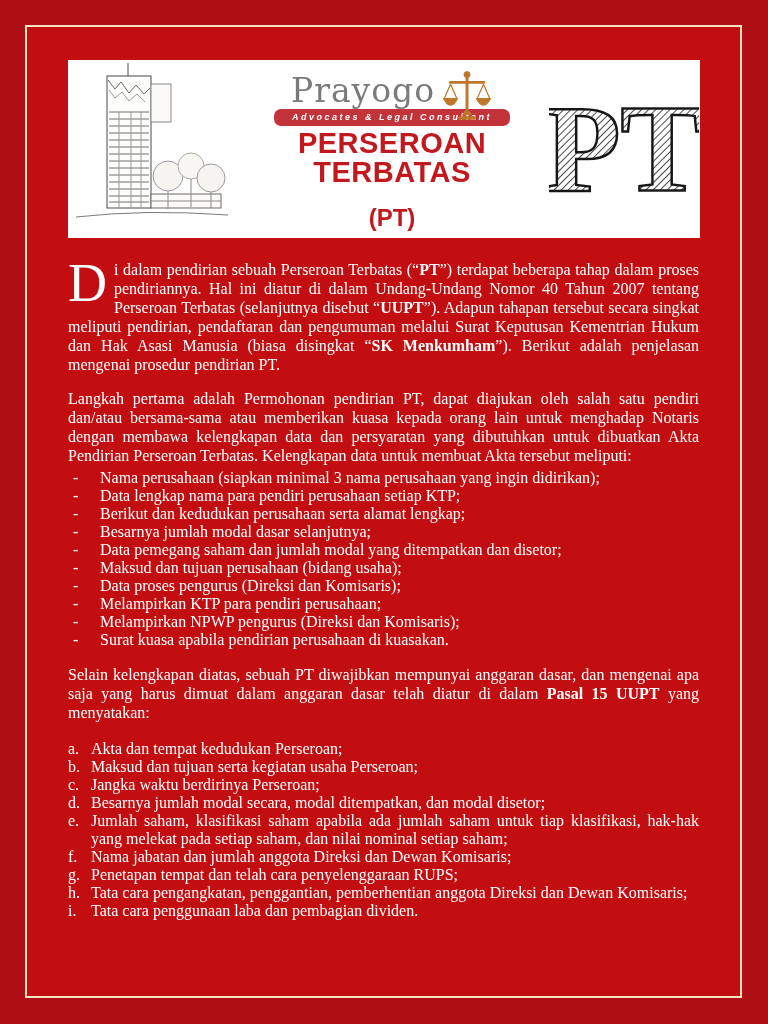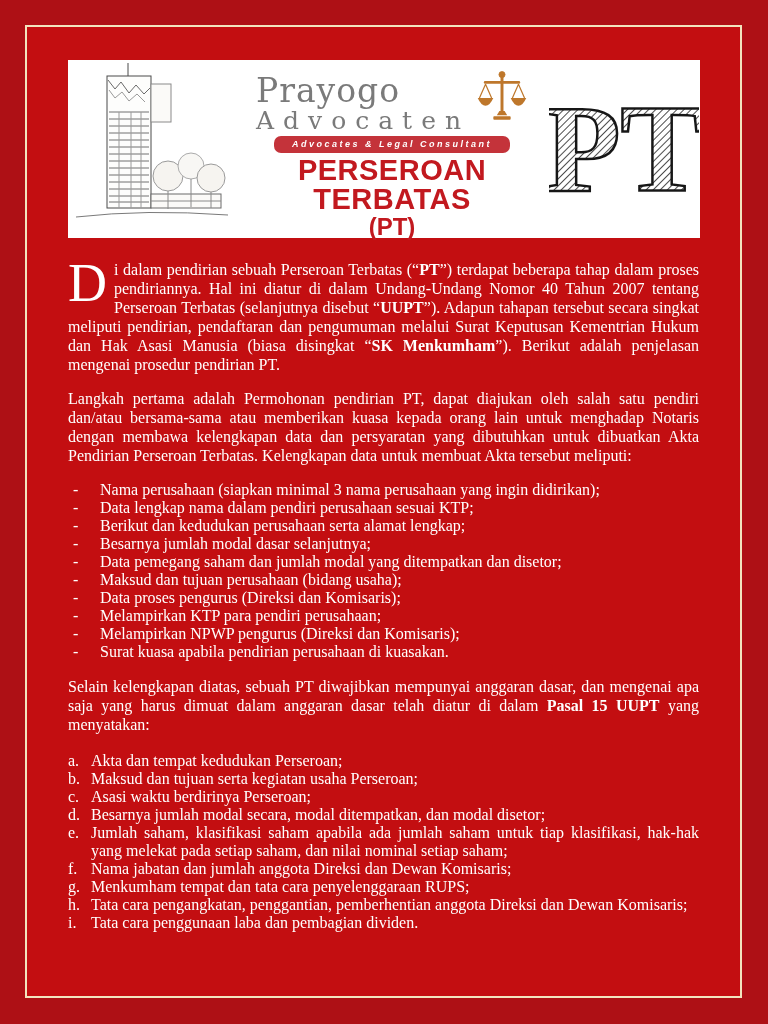--- a/index.html
+++ b/index.html
@@ -37,33 +37,33 @@
   .scales { position:absolute; right:0; top:-4px; }
   .tagline-bar {
     margin-top:2px; width:236px; background:#C4333A; color:#ffffff;
     font-family:"Liberation Sans", sans-serif;
     font-size:9px; font-weight:bold; font-style:italic;
     letter-spacing:2.5px; text-align:center; padding:3px 0 4px 0;border-radius:7px;
   }
   .header-titles { text-align:center; font-family:"Liberation Sans", sans-serif; margin-top:3px; }
   .title-line1 { font-size:24px; line-height:26px; color:#CB2228; letter-spacing:0.5px; }
   .title-line2 { font-size:29px; line-height:29px; color:#C2191F; font-weight:bold; letter-spacing:0.5px; }
-  .title-line3 { font-size:24px; line-height:25px; color:#C2191F; font-weight:bold; }
+  .title-line3 { font-size:24px; line-height:25px; color:#C2191F; font-weight:bold;margin-top:18px; }
 
   
   .content {
     position:absolute; left:41px; top:233px; width:631px;
     color:#ffffff; font-size:16px; line-height:19px; text-align:justify;
   }
   .para { margin-bottom:15px; }
   .dropcap {
     float:left; font-size:54px; line-height:42px; padding:2px 7px 0 0;
     font-family:"Liberation Serif", serif;
   }
-  .para2 { margin-bottom:16px; }
+  .para2 { margin-bottom:4px; }
   .list { margin-bottom:16px; }
   .li { display:flex; line-height:18px; }
   .dash-list .marker { width:32px; flex:0 0 32px; padding-left:5px; }
   .alpha-list .marker { width:23px; flex:0 0 23px; }
   .li-text { flex:1; text-align:justify; }
   .para3 { margin-bottom:18px; }
   b { font-weight:bold; }
 </style>
 </head>
 <body>
@@ -89,21 +89,20 @@
           <circle cx="120" cy="106" r="13" stroke="#ababab" fill="#f8f7f4"></circle>
           <circle cx="140" cy="118" r="14" stroke="#9a9a9a" fill="#f6f4f0"></circle>
           <path d="M97 131 v18 M120 119 v28 M140 132 v16" stroke="#8a8a8a"></path>
         </g>
       </svg>
     </div>
 
     <div class="logo-center">
       <div class="logo-row">
         <div class="logo-name1">Prayogo</div>
-        <div class="logo-name2">Advocaten</div>
         <span class="scales">
           <svg width="52" height="56" viewBox="0 0 60 64">
             <g fill="#BE772B" stroke="#BE772B">
               <circle cx="30" cy="5" r="3.5"></circle>
               <rect x="28.3" y="7" width="3.4" height="42" stroke="none"></rect>
               <rect x="9" y="12.5" width="42" height="3" rx="1.5" stroke="none"></rect>
               <g fill="none" stroke-width="1.4">
                 <path d="M11 16 L4 32 M11 16 L18 32"></path>
                 <path d="M49 16 L42 32 M49 16 L56 32"></path>
               </g>
@@ -144,21 +143,21 @@
 
     <div class="para para2">Langkah pertama adalah Permohonan pendirian PT, dapat diajukan oleh salah satu pendiri dan/atau bersama-sama atau memberikan kuasa kepada orang lain untuk menghadap Notaris dengan membawa kelengkapan data dan persyaratan yang dibutuhkan untuk dibuatkan Akta Pendirian Perseroan Terbatas. Kelengkapan data untuk membuat Akta tersebut meliputi:</div>
 
     <div class="list dash-list">
         <div class="li">
           <span class="marker">-</span>
           <span class="li-text">Nama perusahaan (siapkan minimal 3 nama perusahaan yang ingin didirikan);</span>
         </div>
         <div class="li">
           <span class="marker">-</span>
-          <span class="li-text">Data lengkap nama dalam pendiri perusahaan sesuai KTP;</span>
+          <span class="li-text">Data lengkap nama para pendiri perusahaan setiap KTP;</span>
         </div>
         <div class="li">
           <span class="marker">-</span>
           <span class="li-text">Berikut dan kedudukan perusahaan serta alamat lengkap;</span>
         </div>
         <div class="li">
           <span class="marker">-</span>
           <span class="li-text">Besarnya jumlah modal dasar selanjutnya;</span>
         </div>
         <div class="li">
@@ -193,37 +192,37 @@
         <div class="li">
           <span class="marker">a.</span>
           <span class="li-text">Akta dan tempat kedudukan Perseroan;</span>
         </div>
         <div class="li">
           <span class="marker">b.</span>
           <span class="li-text">Maksud dan tujuan serta kegiatan usaha Perseroan;</span>
         </div>
         <div class="li">
           <span class="marker">c.</span>
-          <span class="li-text">Asasi waktu berdirinya Perseroan;</span>
+          <span class="li-text">Jangka waktu berdirinya Perseroan;</span>
         </div>
         <div class="li">
           <span class="marker">d.</span>
           <span class="li-text">Besarnya jumlah modal secara, modal ditempatkan, dan modal disetor;</span>
         </div>
         <div class="li">
           <span class="marker">e.</span>
           <span class="li-text">Jumlah saham, klasifikasi saham apabila ada jumlah saham untuk tiap klasifikasi, hak-hak yang melekat pada setiap saham, dan nilai nominal setiap saham;</span>
         </div>
         <div class="li">
           <span class="marker">f.</span>
           <span class="li-text">Nama jabatan dan jumlah anggota Direksi dan Dewan Komisaris;</span>
         </div>
         <div class="li">
           <span class="marker">g.</span>
-          <span class="li-text">Menkumham tempat dan tata cara penyelenggaraan RUPS;</span>
+          <span class="li-text">Penetapan tempat dan telah cara penyelenggaraan RUPS;</span>
         </div>
         <div class="li">
           <span class="marker">h.</span>
           <span class="li-text">Tata cara pengangkatan, penggantian, pemberhentian anggota Direksi dan Dewan Komisaris;</span>
         </div>
         <div class="li">
           <span class="marker">i.</span>
           <span class="li-text">Tata cara penggunaan laba dan pembagian dividen.</span>
         </div>
       </div>

